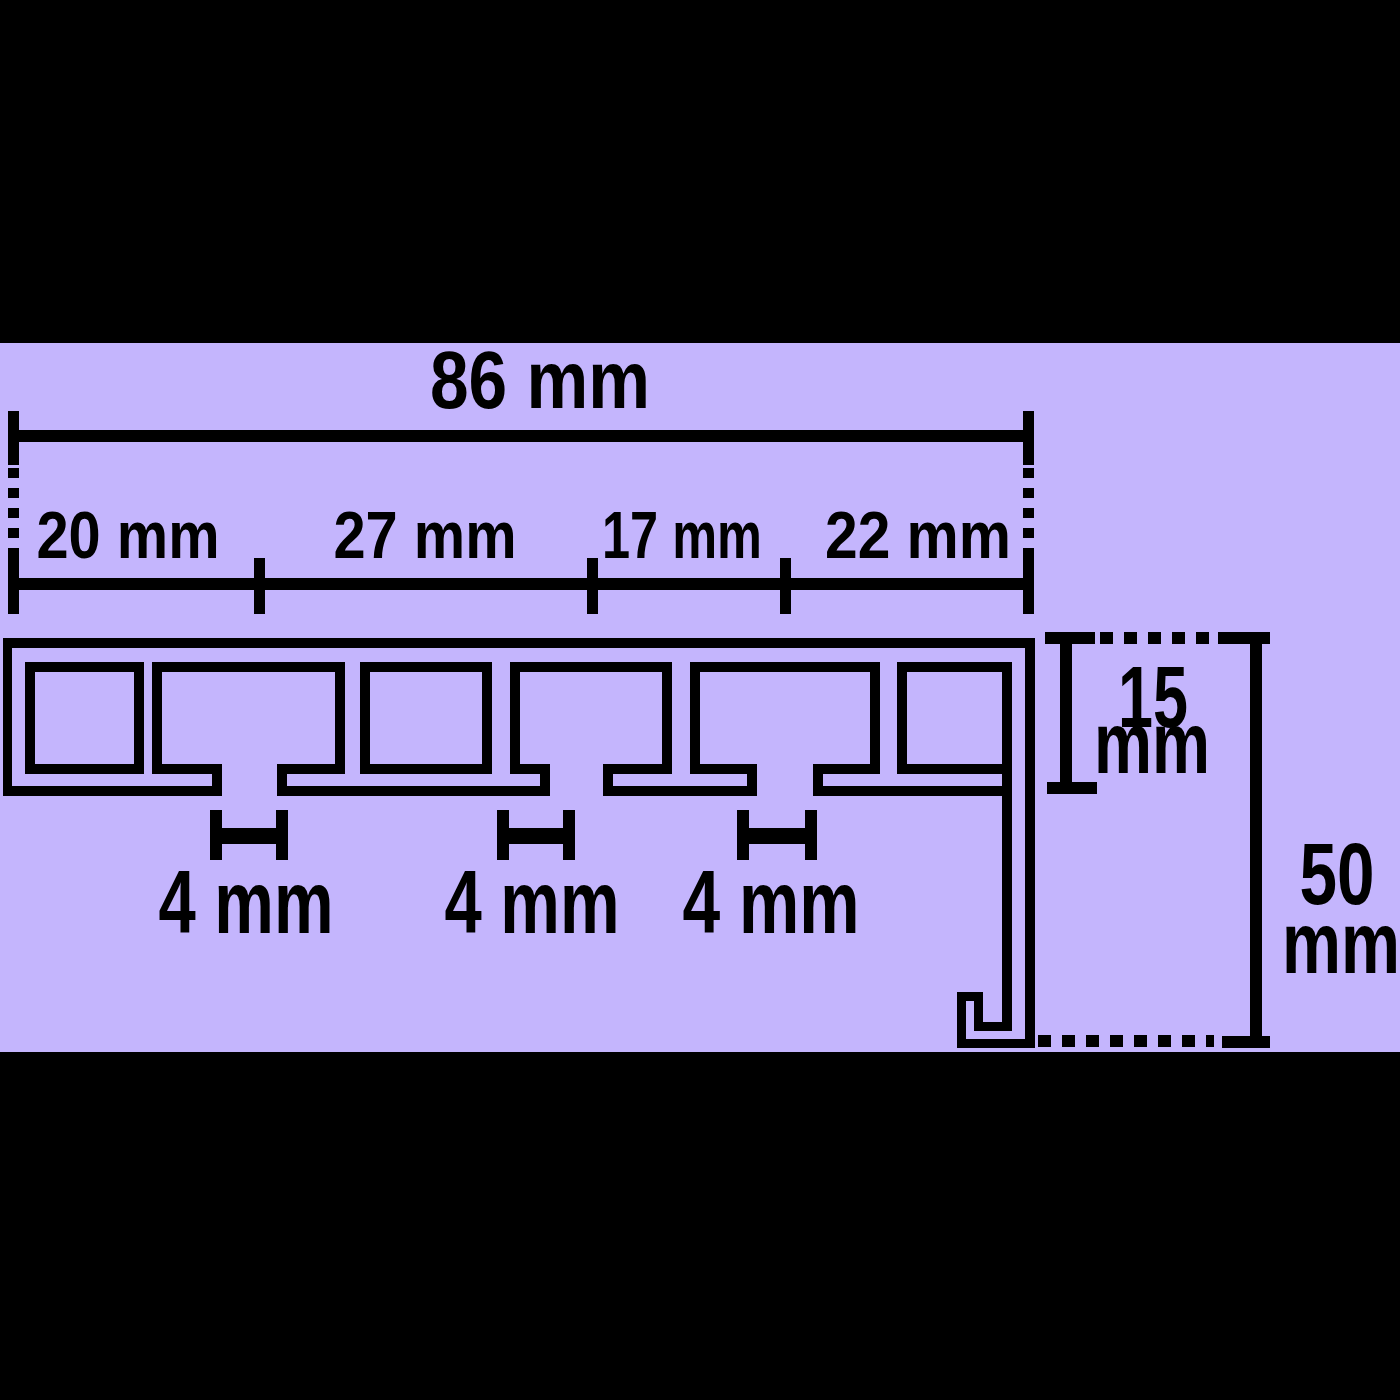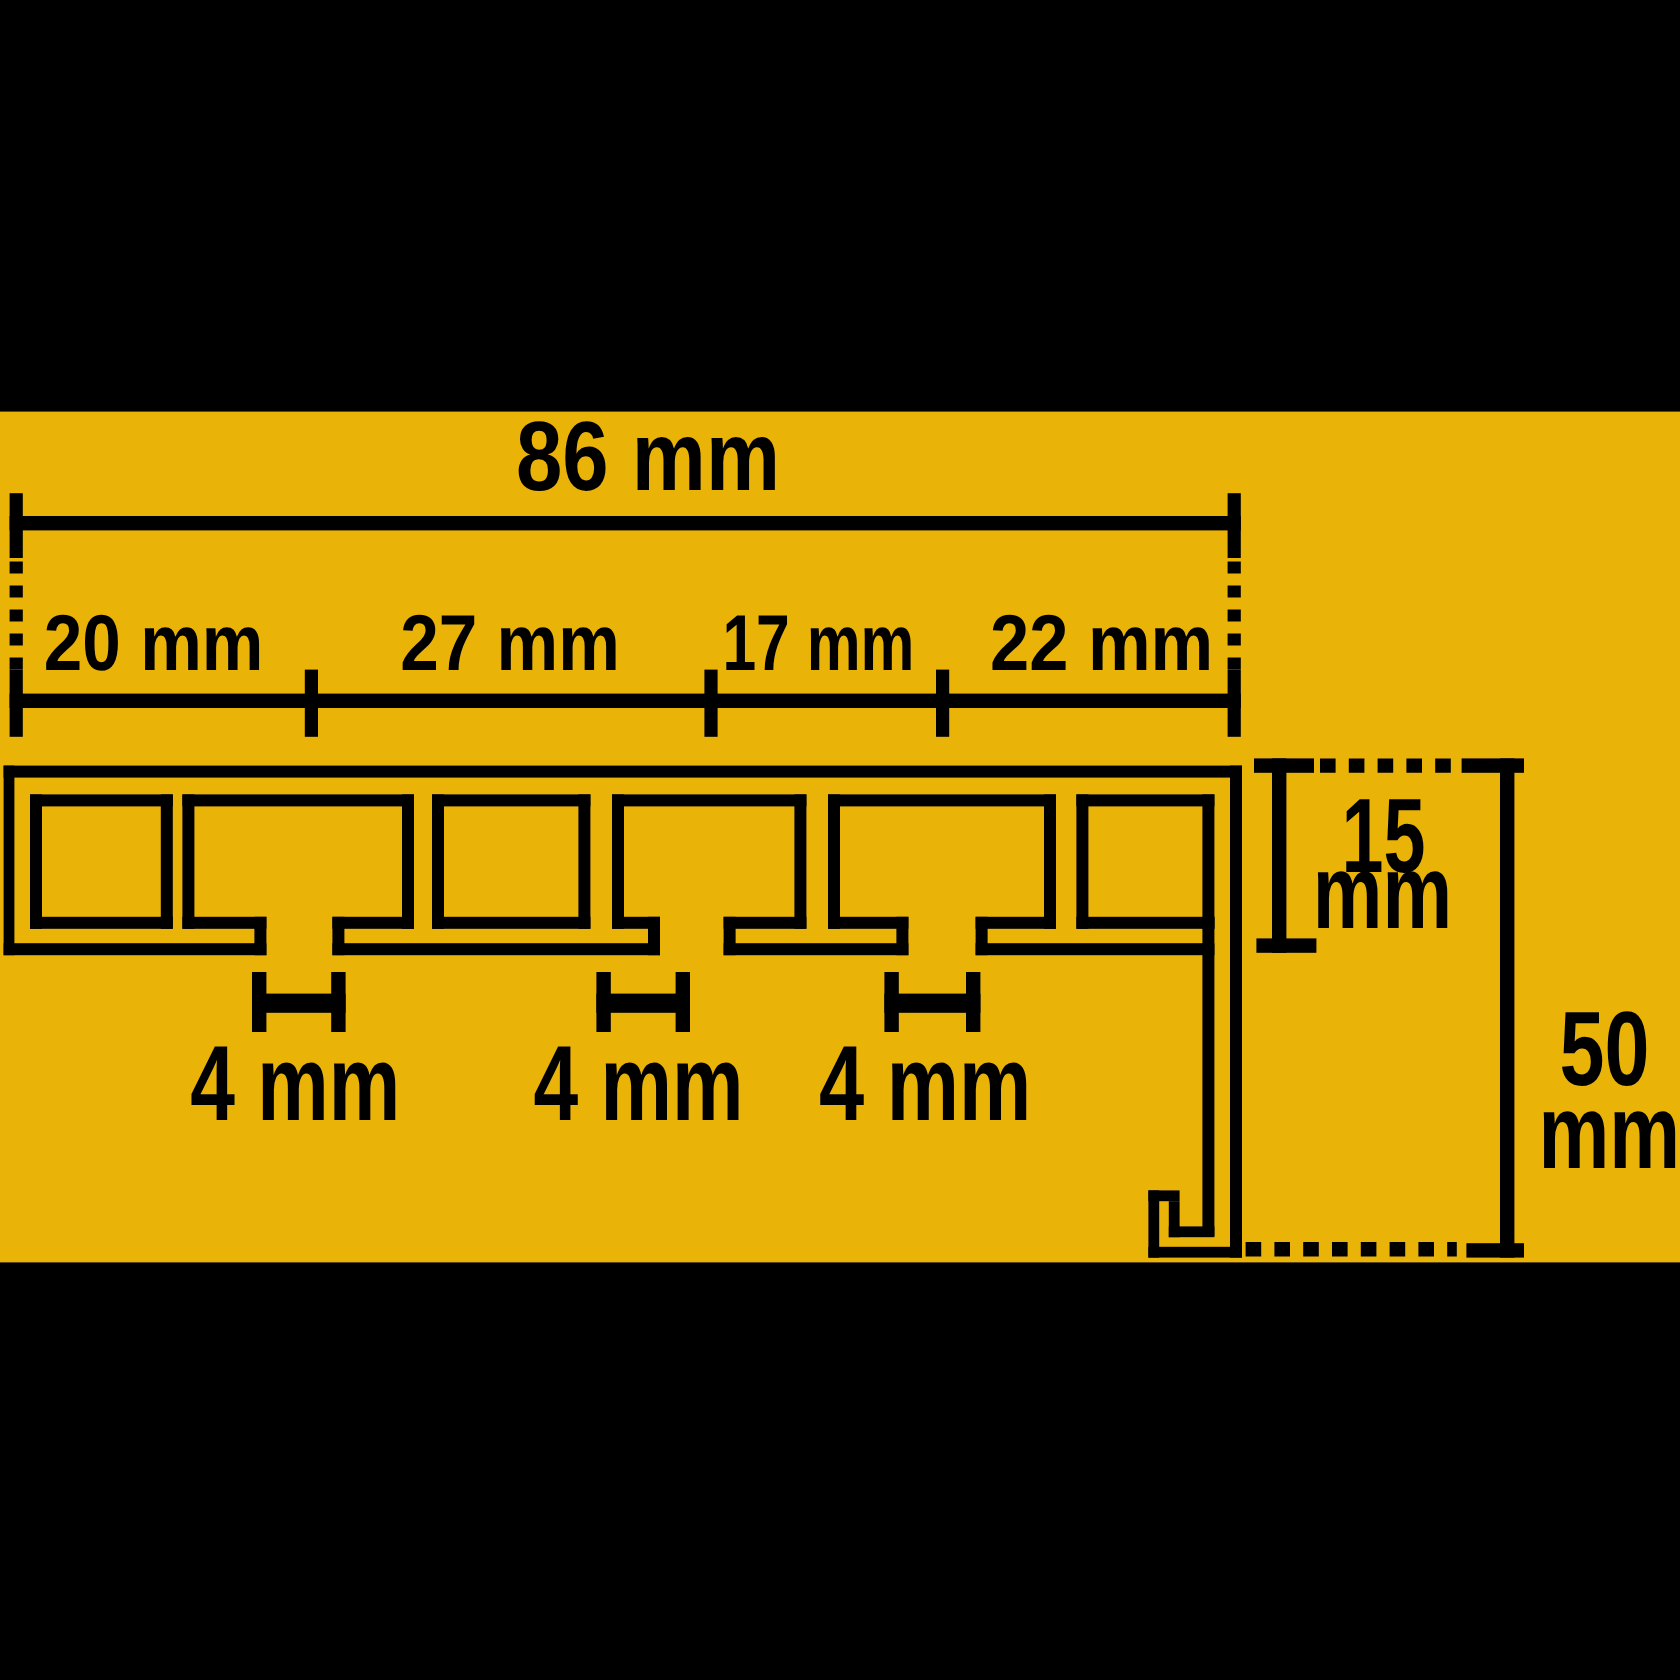--- a/index.html
+++ b/index.html
@@ -1,16 +1,16 @@
 <!DOCTYPE html>
 <html><head>
 <meta charset="utf-8">
 <style>
   html,body{margin:0;padding:0;background:#ffffff;}
-  .stage{position:relative;width:1400px;height:1400px;background:#eab308;overflow:hidden;}
+  .stage{position:relative;width:1400px;height:1400px;background:#c4b5fd;overflow:hidden;}
   svg{display:block;}
   .ink{fill:#000000;}
   .dash{stroke:#000000;fill:none;}
   text{
     font-family:"Liberation Sans", sans-serif;
     font-weight:700;
     fill:#000000;
     text-anchor:middle;
   }
   .lbl-big{font-size:82px;}

